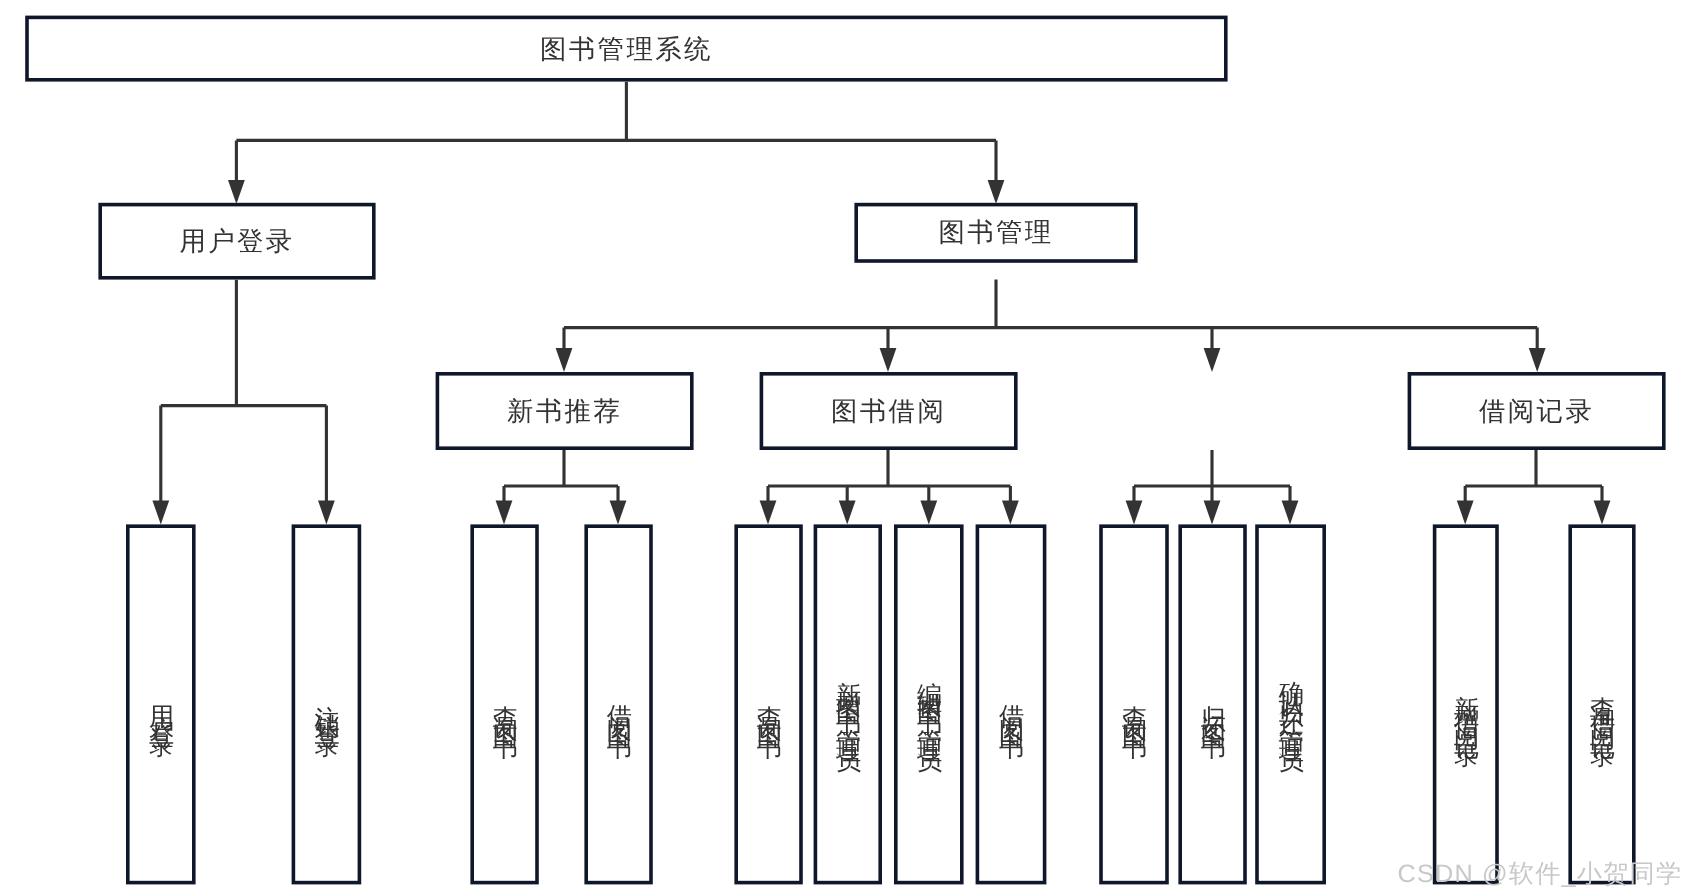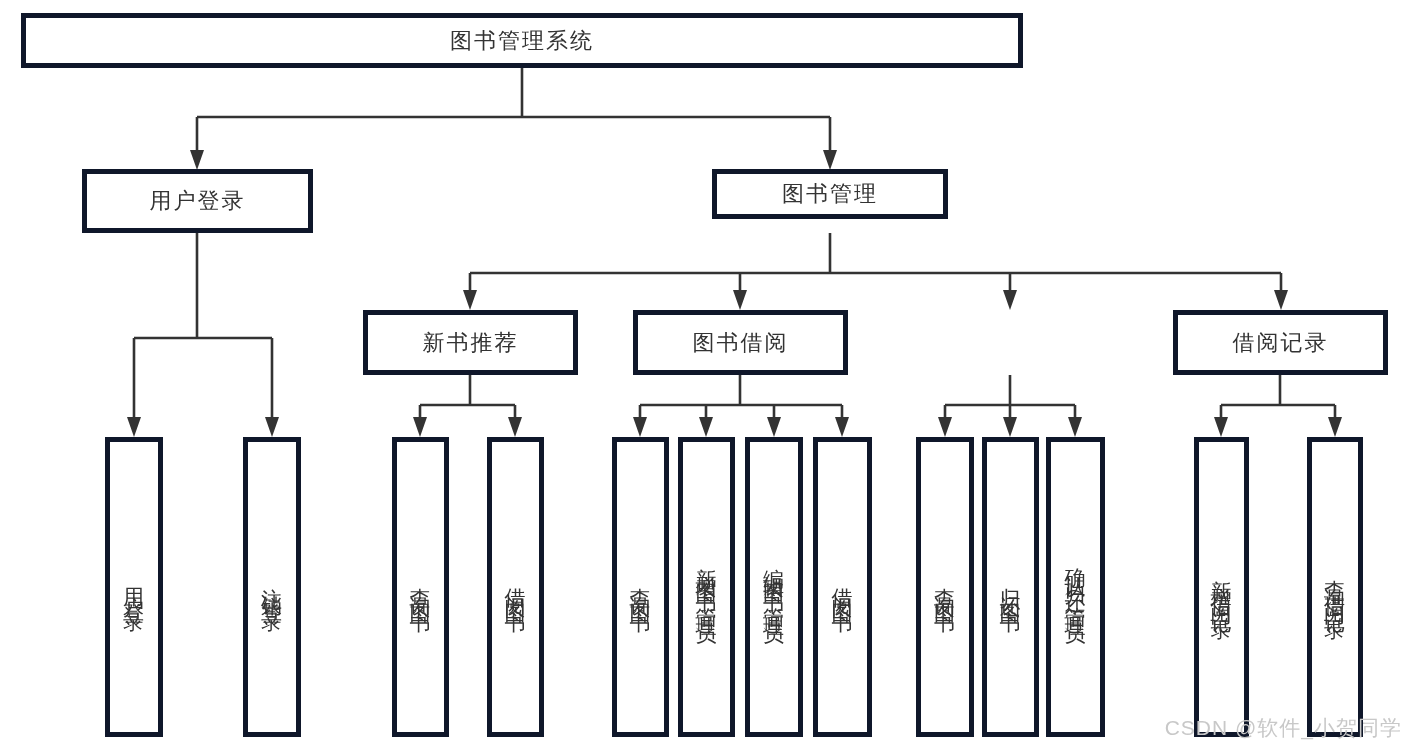--- a/index.html
+++ b/index.html
@@ -9,21 +9,21 @@
     background:#ffffff;
     font-family:"Liberation Sans", sans-serif;
     overflow:hidden;
   }
   .connectors{position:absolute;left:0;top:0;}
   .connectors path{stroke:#333333;stroke-width:2.6;fill:none;}
   .connectors polygon{fill:#333333;stroke:none;}
   .node{
     position:absolute;
     box-sizing:border-box;
-    border:5px solid #0f172a;
+    border:3px solid #0f172a;
     background:#ffffff;
     display:flex;align-items:center;justify-content:center;
     color:#333333;
   }
   .node.h span{font-size:22px;letter-spacing:2px;white-space:nowrap;}
   .node.v span{
     writing-mode:vertical-rl;
     text-orientation:mixed;
     font-size:21px;
     letter-spacing:8px;

